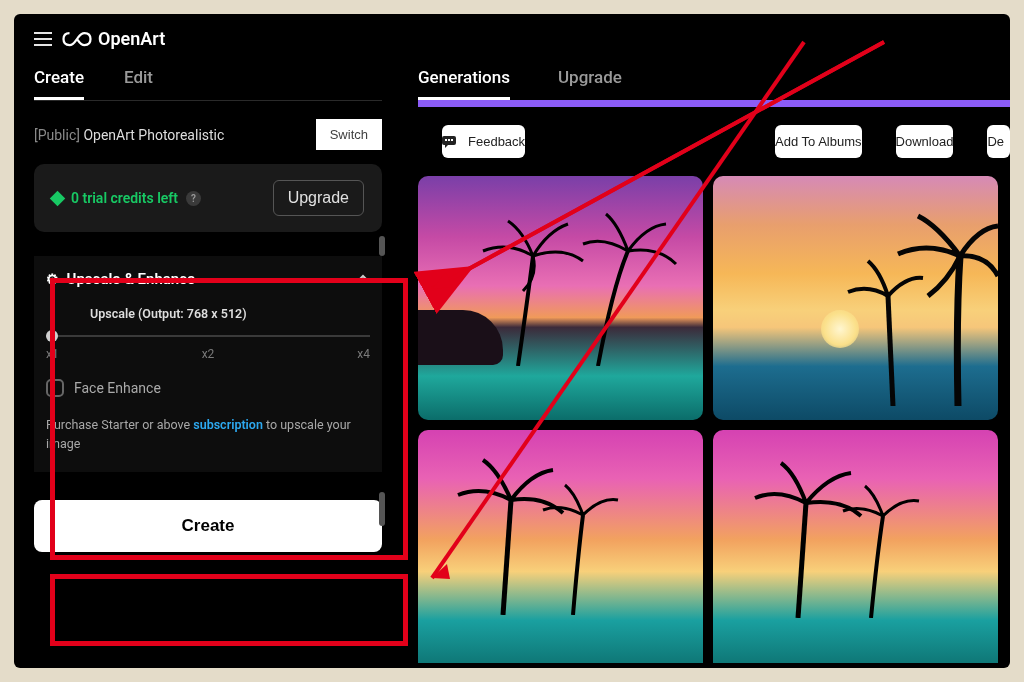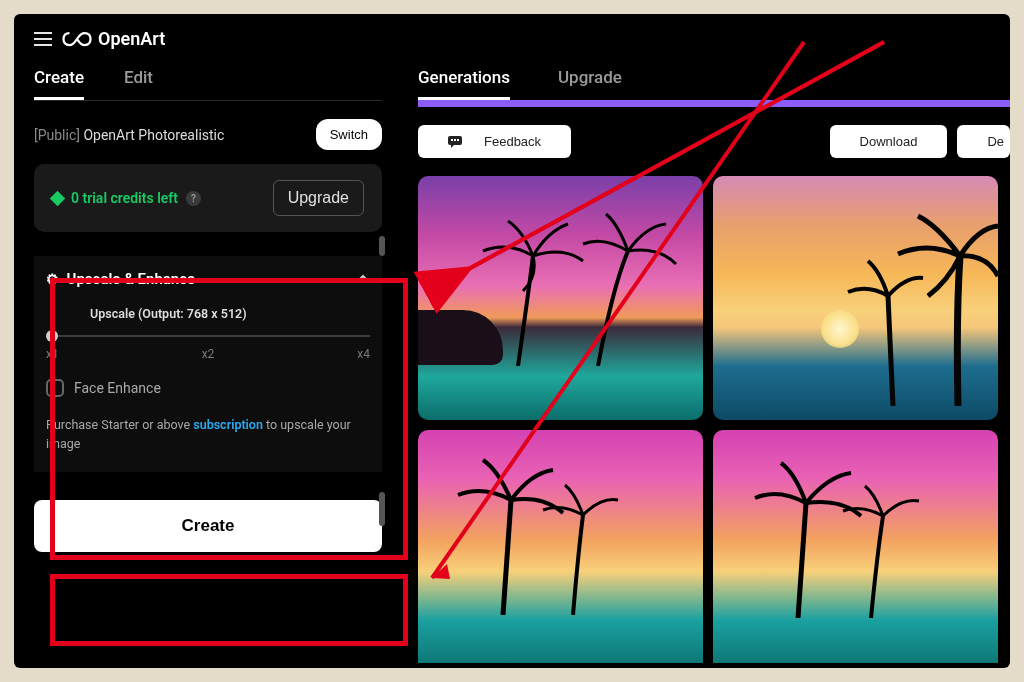--- a/index.html
+++ b/index.html
@@ -75,23 +75,23 @@
   .model-row {
     display: flex;
     justify-content: space-between;
     align-items: center;
     padding: 18px 0 14px 0;
   }
   .model-label { font-size: 14px; color: #ddd; }
   .model-label .prefix { color: #8a8a8a; }
   .btn-white {
     background: #fff;
-    color: #000000;
+    color: #404040;
     border: none;
-    border-radius: 12px;
+    border-radius: 0;
     padding: 8px 14px;
     font-size: 13px;
     font-weight: 500;
     cursor: pointer;
   }
   .credits-box {
     background: #1a1a1a;
     border-radius: 10px;
     padding: 16px 18px;
     display: flex;
@@ -236,27 +236,28 @@
     align-items: center;
     padding: 18px 0;
     gap: 10px;
   }
   .action-row .spacer { flex: 1; }
   .btn-action {
     background: #fff;
     color: #222;
     border: none;
     border-radius: 6px;
-    padding: 9px 30px;
+    padding: 9px 0;
     font-size: 13px;
     font-weight: 500;
     cursor: pointer;
     display: flex;
     align-items: center;
-    gap: 22px;
+    gap: 12px;
+    margin-left: 24px;
   }
   .gallery {
     display: grid;
     grid-template-columns: 285px 285px;
     gap: 10px;
   }
   .thumb {
     width: 285px;
     height: 244px;
     border-radius: 10px;
@@ -386,20 +387,21 @@
           <svg width="14" height="12" viewBox="0 0 14 12">
               <rect x="0" y="0" width="14" height="9" rx="2" fill="#222"></rect>
               <path d="M3 9 L3 12 L6 9" fill="#222"></path>
               <rect x="3" y="3" width="2" height="2" fill="#fff"></rect>
               <rect x="6" y="3" width="2" height="2" fill="#fff"></rect>
               <rect x="9" y="3" width="2" height="2" fill="#fff"></rect>
             </svg>
           <span>Feedback</span>
         </button>
         <div class="spacer"></div>
+        <button class="btn-action">Add To Albums</button>
         <button class="btn-action">Download</button>
         <button class="btn-action" style="padding-right:6px;">De</button>
       </div>
 
       <div class="gallery">
 
         <div class="thumb">
           <div class="sky" style="background:linear-gradient(180deg,#7a3fa8 0%,#c54aa5 25%,#e96fb4 45%,#f09a5a 58%,#3c2a3a 62%,#1fa89c 82%,#0b6d6a 100%);"></div>
           <svg class="palm" style="left:60px;top:30px;" width="200" height="160" viewBox="0 0 200 160">
             <path d="M40 160 Q50 90 55 50" stroke="#000" stroke-width="4" fill="none"></path>

